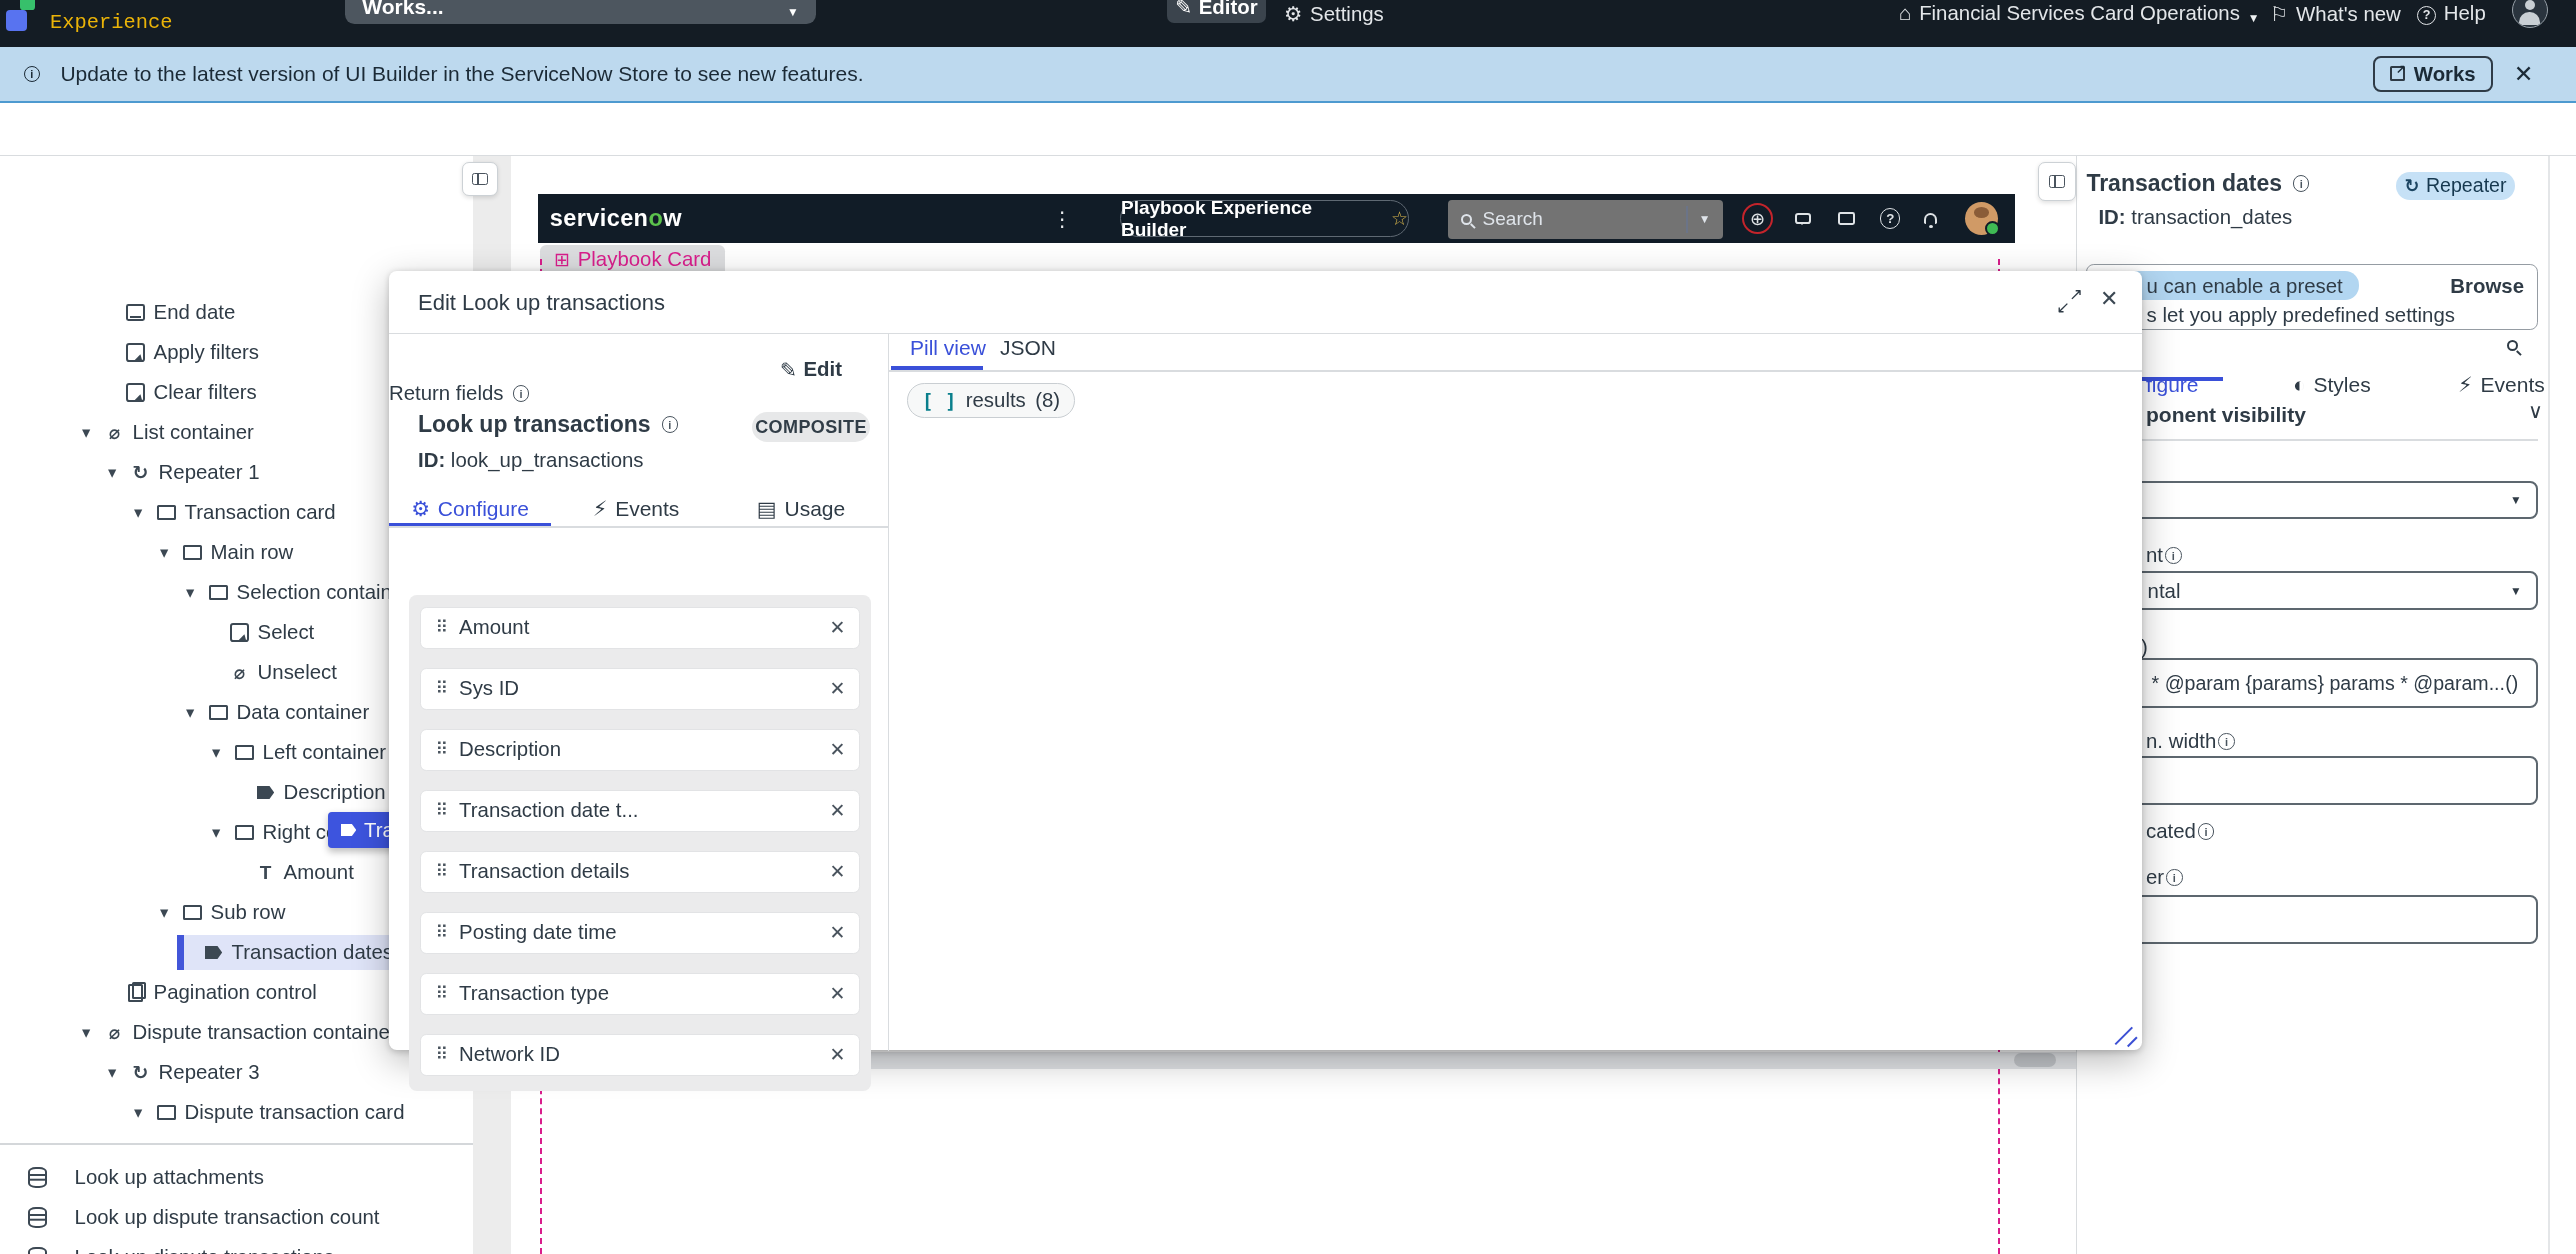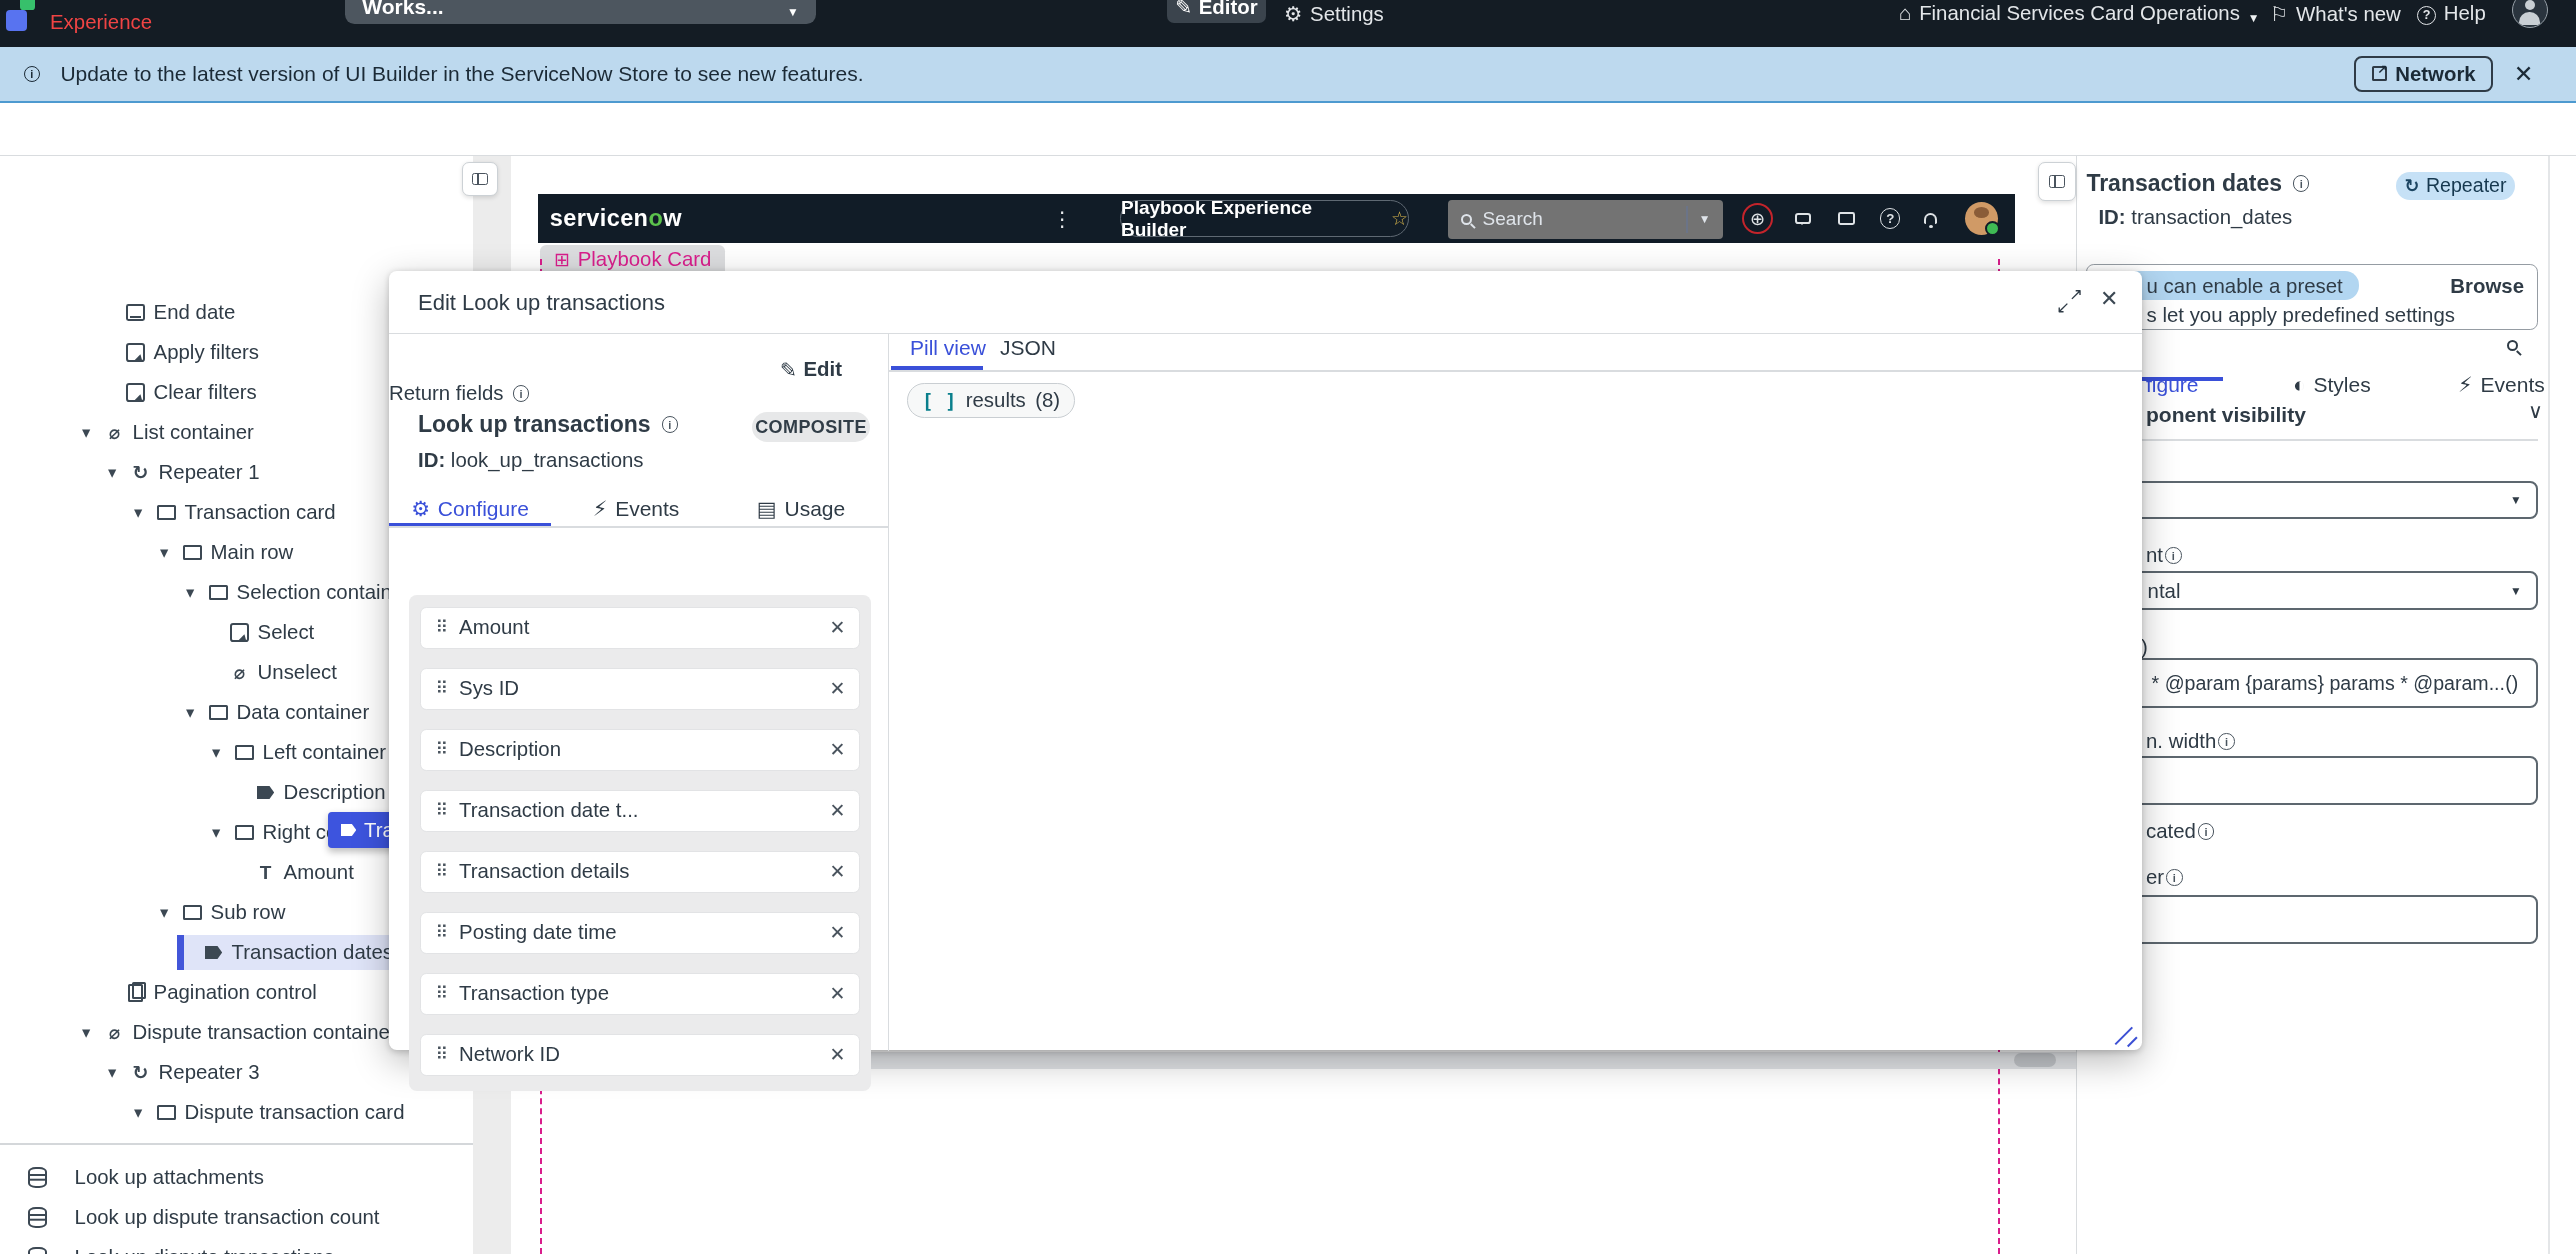--- a/index.html
+++ b/index.html
@@ -38,21 +38,21 @@
   .icon-copy::after{content:"";position:absolute;left:6.3px;top:0px;width:10.2px;height:12.6px;border:2px solid #3c4853;border-radius:1.6px;}
   .icon-db{position:relative;}
   .icon-db::before{content:"";width:15.7px;height:17.3px;border:2px solid #3c4853;border-radius:7.8px/4.7px;display:block;}
   .icon-db::after{content:"";position:absolute;left:2.4px;right:2.4px;top:6.3px;height:2px;background:#3c4853;box-shadow:0 4.7px 0 #3c4853;}
   .icon-repeater,.icon-text,.icon-eyeoff{font-weight:bold;}
 
   
   .app-header{left:0;top:0;width:2576px;height:47px;background:var(--hdr);overflow:hidden;color:#eef1f3;}
   .logo-sq1{left:5.5px;top:10.2px;width:21px;height:21px;background:#5873f0;border-radius:3.9px;}
   .logo-sq2{left:20.4px;top:-5.5px;width:15px;height:15px;background:#37c06b;border-radius:3.1px;}
-  .exp-label{left:50px;top:11px;font-size:20.4px;color:#ef4444;}
+  .exp-label{left:50px;top:11px;font-size:20.4px;color:#eab308;font-family:Liberation Mono, monospace;}
   .ws-btn{left:345px;top:-17.3px;width:471px;height:41px;background:#4d565f;border-radius:9.4px;
     display:flex;align-items:flex-end;justify-content:space-between;padding:0 17.3px 4.7px 17.3px;color:#fff;font-weight:bold;font-size:21px;}
   .hdr-btn{display:flex;align-items:flex-end;gap:7.8px;font-size:20.4px;color:#e3e6e9;}
   .editor-btn{left:1167px;top:-12.6px;width:99px;height:36px;background:#3b444d;border-radius:7px;
     display:flex;align-items:flex-end;justify-content:center;gap:6.3px;padding-bottom:4.7px;font-weight:bold;color:#fff;font-size:20.4px;}
   .settings-btn{left:1284px;top:1.6px;}
   .scope-btn{left:1899px;top:1.6px;}
   .whatsnew-btn{left:2270px;top:1.6px;}
   .help-btn{left:2417px;top:1.6px;}
   .q-circ{display:inline-flex;align-items:center;justify-content:center;width:19px;height:19px;border:1.6px solid #e3e6e9;border-radius:50%;font-size:12.6px;font-weight:bold;}
@@ -263,21 +263,21 @@
     </div>
     <div class="abs hdr-avatar"></div>
   </header>
 
   <div class="abs banner">
     <span class="info-i" style="border-color:#1b2a36;color:#1b2a36">i</span>
     <span class="banner-text">Update to the latest version of UI Builder in the ServiceNow Store to see new features.</span>
     <span class="banner-spacer"></span>
     <button class="update-btn">
       <span class="ext"></span>
-      <span>Network</span>
+      <span>Works</span>
     </button>
     <span class="banner-close">✕</span>
   </div>
 
   <div class="abs toolbar">
     <div class="abs tb-frag"></div>
     <span class="abs tb-label width-label">Width</span>
     <div class="abs width-dd">
       <span>1366px</span>
       <span class="chev">▼</span>

